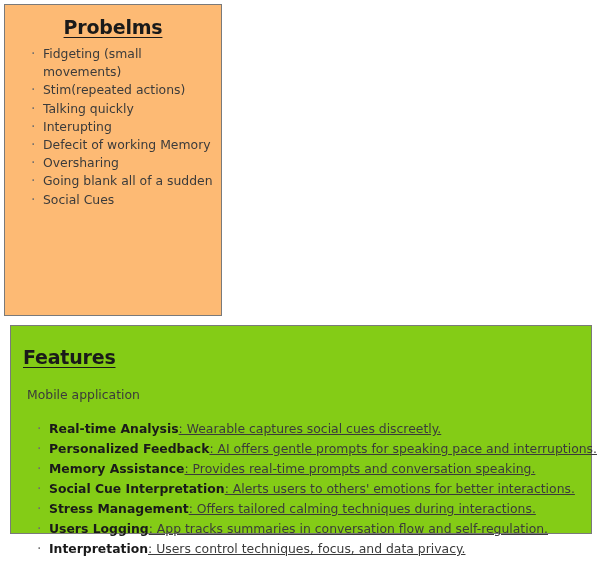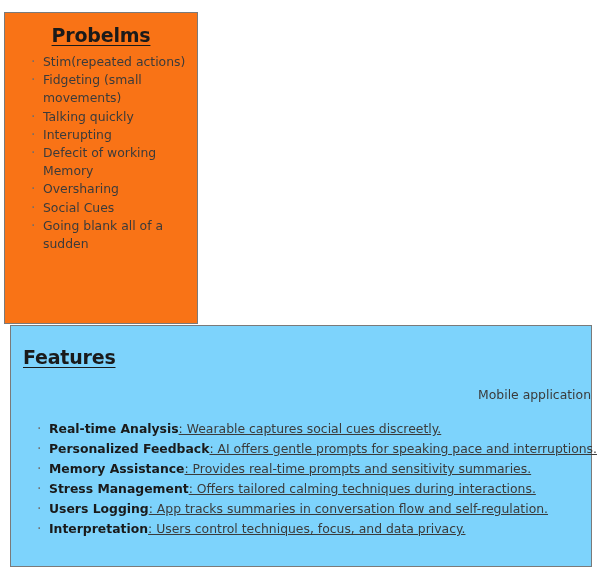--- a/index.html
+++ b/index.html
@@ -12,26 +12,26 @@
     height: 573px;
     position: relative;
     font-family: "DejaVu Sans", "Liberation Sans", sans-serif;
     overflow: hidden;
   }
 
   
   .problems-box {
     position: absolute;
     left: 4px;
-    top: 12px;
-    width: 194px;
+    top: 4px;
+    width: 218px;
     height: 312px;
     box-sizing: border-box;
     border: 1px solid #7a7a7a;
-    background: #f97316;
+    background: #fdba74;
   }
   .problems-title {
     text-align: center;
     font-size: 19px;
     font-weight: bold;
     color: #1a1a1a;
     text-decoration: underline;
     text-underline-offset: 3px;
     margin: 11px 0 7px 0;
     letter-spacing: -0.2px;
@@ -58,39 +58,38 @@
     font-size: 14px;
     line-height: 18.2px;
   }
 
   
   .features-box {
     position: absolute;
     left: 10px;
     top: 325px;
     width: 582px;
-    height: 242px;
+    height: 209px;
     box-sizing: border-box;
     border: 1px solid #7a7a7a;
-    background: #7dd3fc;
+    background: #84cc16;
   }
   .features-title {
     font-size: 19px;
     font-weight: bold;
     color: #1a1a1a;
     text-decoration: underline;
     text-underline-offset: 3px;
     margin: 20px 0 0 12px;
     letter-spacing: -0.2px;
   }
   .features-subtitle {
     font-size: 12.4px;
     color: #3b3b3b;
     margin: 19px 0 0 16px;
-    text-align: right;
   }
   .features-list {
     list-style: none;
     margin: 17px 0 0 0;
     padding: 0 10px 0 26px;
   }
   .features-list li {
     position: relative;
     font-size: 12.4px;
     line-height: 20px;
@@ -116,43 +115,46 @@
     color: #3b3b3b;
     text-decoration: underline;
   }
 </style>
 </head>
 <body>
 
 <div class="problems-box">
   <div class="problems-title">Probelms</div>
   <ul class="problems-list">
+    <li>Fidgeting (small movements)</li>
     <li>Stim(repeated actions)</li>
-    <li>Fidgeting (small movements)</li>
     <li>Talking quickly</li>
     <li>Interupting</li>
     <li>Defecit of working Memory</li>
     <li>Oversharing</li>
+    <li>Going blank all of a sudden</li>
     <li>Social Cues</li>
-    <li>Going blank all of a sudden</li>
   </ul>
 </div>
 
 <div class="features-box">
   <div class="features-title">Features</div>
   <div class="features-subtitle">Mobile application</div>
   <ul class="features-list">
     <li>
       <span class="feat-label">Real-time Analysis</span><span class="feat-desc">: Wearable captures social cues discreetly.</span>
     </li>
     <li>
       <span class="feat-label">Personalized Feedback</span><span class="feat-desc">: AI offers gentle prompts for speaking pace and interruptions.</span>
     </li>
     <li>
-      <span class="feat-label">Memory Assistance</span><span class="feat-desc">: Provides real-time prompts and sensitivity summaries.</span>
+      <span class="feat-label">Memory Assistance</span><span class="feat-desc">: Provides real-time prompts and conversation speaking.</span>
+    </li>
+    <li>
+      <span class="feat-label">Social Cue Interpretation</span><span class="feat-desc">: Alerts users to others' emotions for better interactions.</span>
     </li>
     <li>
       <span class="feat-label">Stress Management</span><span class="feat-desc">: Offers tailored calming techniques during interactions.</span>
     </li>
     <li>
       <span class="feat-label">Users Logging</span><span class="feat-desc">: App tracks summaries in conversation flow and self-regulation.</span>
     </li>
     <li>
       <span class="feat-label">Interpretation</span><span class="feat-desc">: Users control techniques, focus, and data privacy.</span>
     </li>

